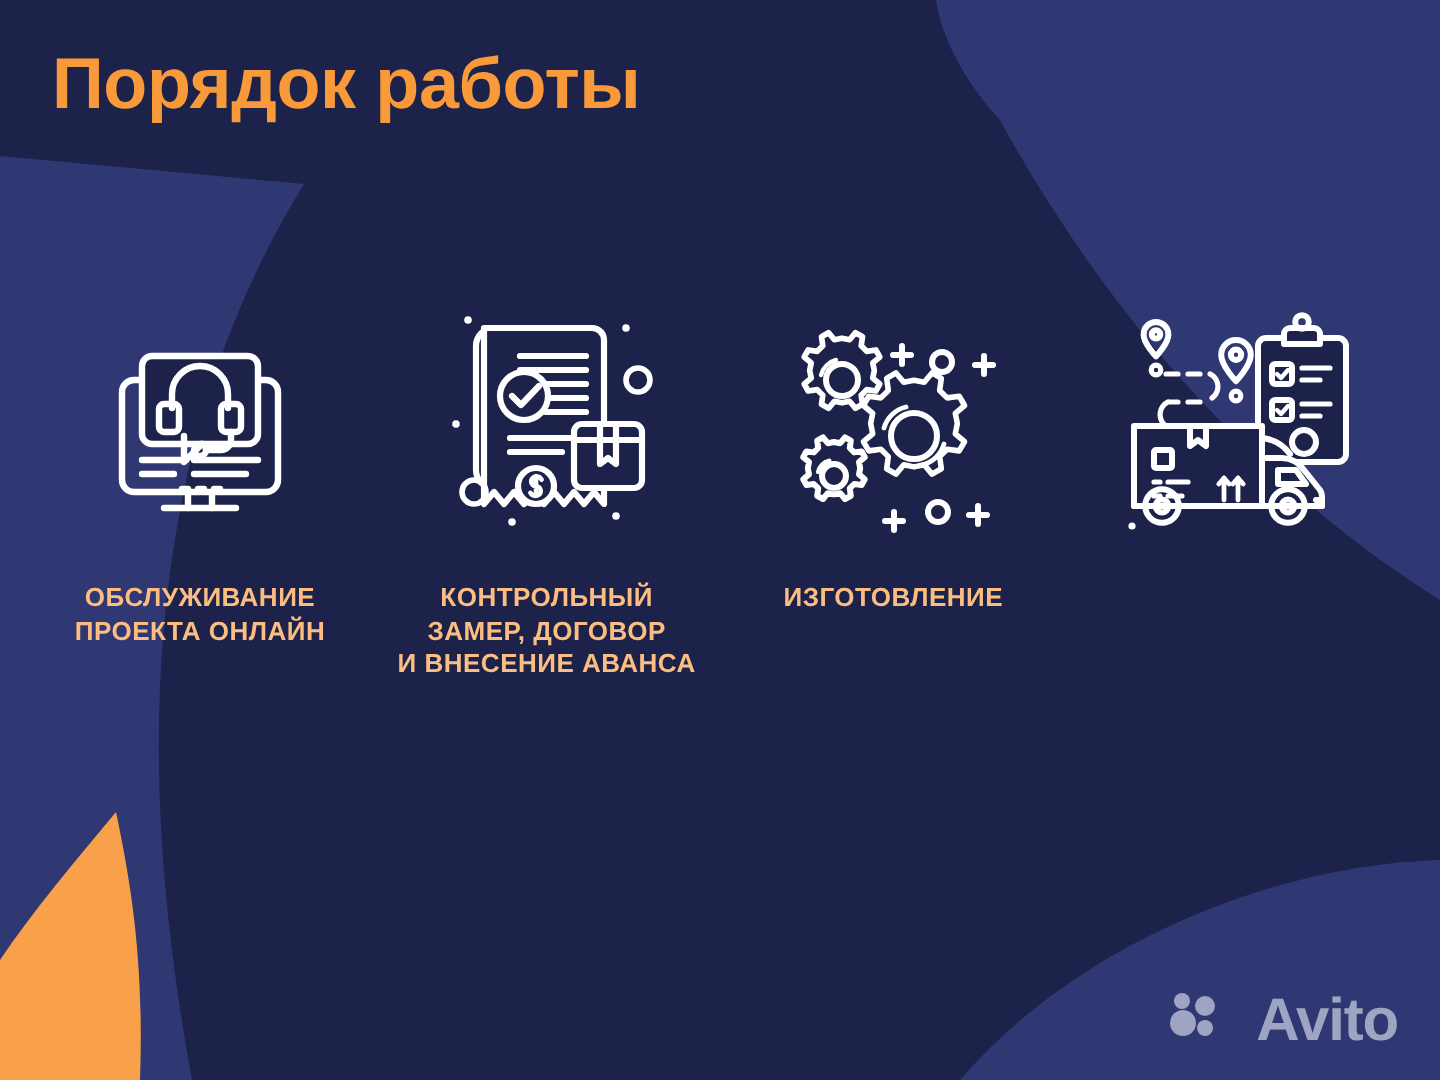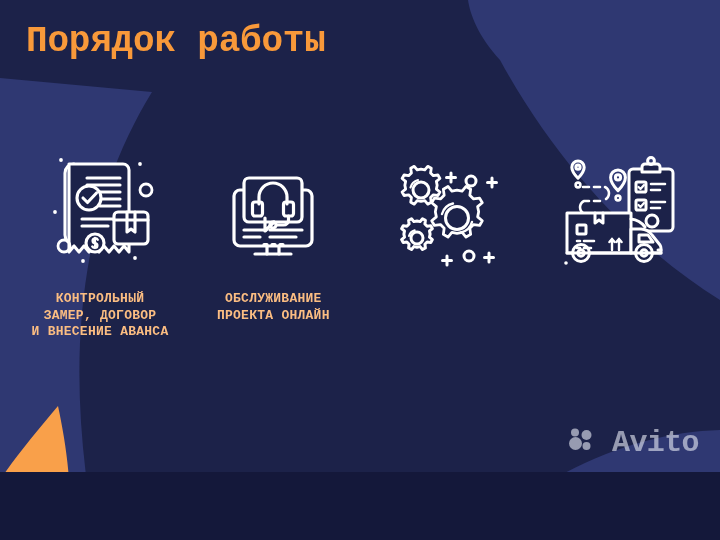--- a/index.html
+++ b/index.html
@@ -4,24 +4,24 @@
 <title>Порядок работы</title>
 <style>
   html, body {
     margin: 0;
     padding: 0;
     background: #14183a;
   }
   #stage {
     position: relative;
     width: 720px;
-    height: 472px;
+    height: 540px;
     overflow: hidden;
     background: #1c2249;
-    font-family: Liberation Mono, monospace;
+    font-family: Liberation Sans, sans-serif;
   }
 
   
   .bg-layer { position: absolute; inset: 0; overflow: hidden; }
   .bg-layer svg { display: block; width: 720px; height: 540px; }
 
   
   .title {
     position: absolute;
     left: 26px;
@@ -109,20 +109,53 @@
       <path fill="#f9a04a" d="M58,406 C66,444 72,482 70,540 L0,540 L0,480 C16,456 38,430 58,406 Z"></path>
     </svg>
   </div>
 
   <h1 class="title">Порядок работы</h1>
 
   <div class="steps">
 
     <div class="step">
       <div class="step-icon">
+        <svg width="112" height="112" viewBox="0 0 112 112" fill="none" stroke="#ffffff" stroke-width="3.2" stroke-linecap="round" stroke-linejoin="round">
+
+          <path d="M23,36 h66 a6,6 0 0 1 6,6 v44 a6,6 0 0 1 -6,6 h-66 a6,6 0 0 1 -6,-6 v-44 a6,6 0 0 1 6,-6 z"></path>
+
+          <path d="M32,24 h48 a5,5 0 0 1 5,5 v34 a5,5 0 0 1 -5,5 h-48 a5,5 0 0 1 -5,-5 v-34 a5,5 0 0 1 5,-5 z" fill="#1c2249"></path>
+
+          <path d="M42,50 v-7 a14,14 0 0 1 28,0 v7"></path>
+
+          <path d="M38,48 h5 a2.5,2.5 0 0 1 2.5,2.5 v9 a2.5,2.5 0 0 1 -2.5,2.5 h-5 a2.5,2.5 0 0 1 -2.5,-2.5 v-9 a2.5,2.5 0 0 1 2.5,-2.5 z"></path>
+          <path d="M69,48 h5 a2.5,2.5 0 0 1 2.5,2.5 v9 a2.5,2.5 0 0 1 -2.5,2.5 h-5 a2.5,2.5 0 0 1 -2.5,-2.5 v-9 a2.5,2.5 0 0 1 2.5,-2.5 z"></path>
+
+          <path d="M71.5,62 v4 a5,5 0 0 1 -5,5 h-7"></path>
+          <circle cx="56" cy="71" r="3"></circle>
+
+          <path d="M48,64 l0,13 l9,-9"></path>
+
+          <path d="M27,76 h22"></path>
+          <path d="M27,83 h16"></path>
+          <path d="M53,76 h32"></path>
+          <path d="M53,83 h26"></path>
+
+          <path d="M47,90.5 h3 M55,90.5 h3 M63,90.5 h3"></path>
+
+          <path d="M50,92 v8 M62,92 v8"></path>
+          <path d="M38,100 h36"></path>
+        </svg>
+      </div>
+      <div class="step-label">Обслуживание
+проекта онлайн</div>
+    </div>
+
+    <div class="step">
+      <div class="step-icon">
         <svg width="116" height="120" viewBox="0 0 116 120" fill="none" stroke="#ffffff" stroke-width="3.1" stroke-linecap="round" stroke-linejoin="round">
 
           <path d="M32,14 a9,9 0 0 0 -9,9 v62 a9,9 0 0 0 9,9"></path>
 
           <path d="M32,14 h49 a6,6 0 0 1 6,6 v82
                    l-5,-6 l-5,6 l-5,-6 l-5,6 l-5,-6 l-5,6 l-5,-6 l-5,6 l-5,-6 l-5,6 l-5,-6 l-5,6 V14 z" fill="#1c2249"></path>
 
           <path d="M45,28 h33"></path>
           <path d="M45,35 h33"></path>
           <path d="M58,42 h20"></path>
@@ -152,53 +185,20 @@
           <circle cx="93" cy="108" r="1.9" fill="#ffffff" stroke="none"></circle>
         </svg>
       </div>
       <div class="step-label">Контрольный
 замер, договор
 и внесение аванса</div>
     </div>
 
     <div class="step">
       <div class="step-icon">
-        <svg width="112" height="112" viewBox="0 0 112 112" fill="none" stroke="#ffffff" stroke-width="3.2" stroke-linecap="round" stroke-linejoin="round">
-
-          <path d="M23,36 h66 a6,6 0 0 1 6,6 v44 a6,6 0 0 1 -6,6 h-66 a6,6 0 0 1 -6,-6 v-44 a6,6 0 0 1 6,-6 z"></path>
-
-          <path d="M32,24 h48 a5,5 0 0 1 5,5 v34 a5,5 0 0 1 -5,5 h-48 a5,5 0 0 1 -5,-5 v-34 a5,5 0 0 1 5,-5 z" fill="#1c2249"></path>
-
-          <path d="M42,50 v-7 a14,14 0 0 1 28,0 v7"></path>
-
-          <path d="M38,48 h5 a2.5,2.5 0 0 1 2.5,2.5 v9 a2.5,2.5 0 0 1 -2.5,2.5 h-5 a2.5,2.5 0 0 1 -2.5,-2.5 v-9 a2.5,2.5 0 0 1 2.5,-2.5 z"></path>
-          <path d="M69,48 h5 a2.5,2.5 0 0 1 2.5,2.5 v9 a2.5,2.5 0 0 1 -2.5,2.5 h-5 a2.5,2.5 0 0 1 -2.5,-2.5 v-9 a2.5,2.5 0 0 1 2.5,-2.5 z"></path>
-
-          <path d="M71.5,62 v4 a5,5 0 0 1 -5,5 h-7"></path>
-          <circle cx="56" cy="71" r="3"></circle>
-
-          <path d="M48,64 l0,13 l9,-9"></path>
-
-          <path d="M27,76 h22"></path>
-          <path d="M27,83 h16"></path>
-          <path d="M53,76 h32"></path>
-          <path d="M53,83 h26"></path>
-
-          <path d="M47,90.5 h3 M55,90.5 h3 M63,90.5 h3"></path>
-
-          <path d="M50,92 v8 M62,92 v8"></path>
-          <path d="M38,100 h36"></path>
-        </svg>
-      </div>
-      <div class="step-label">Обслуживание
-проекта онлайн</div>
-    </div>
-
-    <div class="step">
-      <div class="step-icon">
         <svg width="116" height="116" viewBox="0 0 116 116" fill="none" stroke="#ffffff" stroke-width="3" stroke-linecap="round" stroke-linejoin="round">
 
           <g transform="translate(68,66)">
             <path d="M0,-30 l5.5,1.1 l4.2,-5.0 l5.0,2.9 l-0.9,6.5 l4.0,4.0 l6.5,-0.9 l2.9,5.0 l-5.0,4.2 l1.1,5.5 l-1.1,5.5 l5.0,4.2 l-2.9,5.0 l-6.5,-0.9 l-4.0,4.0 l0.9,6.5 l-5.0,2.9 l-4.2,-5.0 l-5.5,1.1 l-5.5,-1.1 l-4.2,5.0 l-5.0,-2.9 l0.9,-6.5 l-4.0,-4.0 l-6.5,0.9 l-2.9,-5.0 l5.0,-4.2 l-1.1,-5.5 l1.1,-5.5 l-5.0,-4.2 l2.9,-5.0 l6.5,0.9 l4.0,-4.0 l-0.9,-6.5 l5.0,-2.9 l4.2,5.0 z" transform="scale(0.93)"></path>
             <circle cx="0" cy="0" r="11.5"></circle>
             <path d="M-15,-4 a15,15 0 0 1 11,-10.5" stroke-width="2.4"></path>
             <path d="M15,4 a15,15 0 0 1 -11,10.5" stroke-width="2.4"></path>
           </g>
 
           <g transform="translate(32,38)">
@@ -214,20 +214,21 @@
           </g>
 
           <path d="M62,21 v9 M57.5,25.5 h9" stroke-width="3"></path>
           <path d="M103,26 v9 M98.5,30.5 h9" stroke-width="3"></path>
           <circle cx="82" cy="29" r="5"></circle>
           <path d="M58,104 v9 M53.5,108.5 h9" stroke-width="3"></path>
           <path d="M100,101 v9 M95.5,105.5 h9" stroke-width="3"></path>
           <circle cx="80" cy="104" r="5"></circle>
         </svg>
       </div>
+      <div class="step-label">Изготовление</div>
     </div>
 
     <div class="step">
       <div class="step-icon">
         <svg width="122" height="118" viewBox="0 0 122 118" fill="none" stroke="#ffffff" stroke-width="3" stroke-linecap="round" stroke-linejoin="round">
 
           <path d="M74,18 h36 a4,4 0 0 1 4,4 v54 a4,4 0 0 1 -4,4 h-36 a4,4 0 0 1 -4,-4 v-54 a4,4 0 0 1 4,-4 z" fill="#1c2249"></path>
           <path d="M86,13 h12 a3,3 0 0 1 3,3 v5 h-18 v-5 a3,3 0 0 1 3,-3 z" fill="#1c2249"></path>
           <circle cx="92" cy="10" r="3.4"></circle>
 

